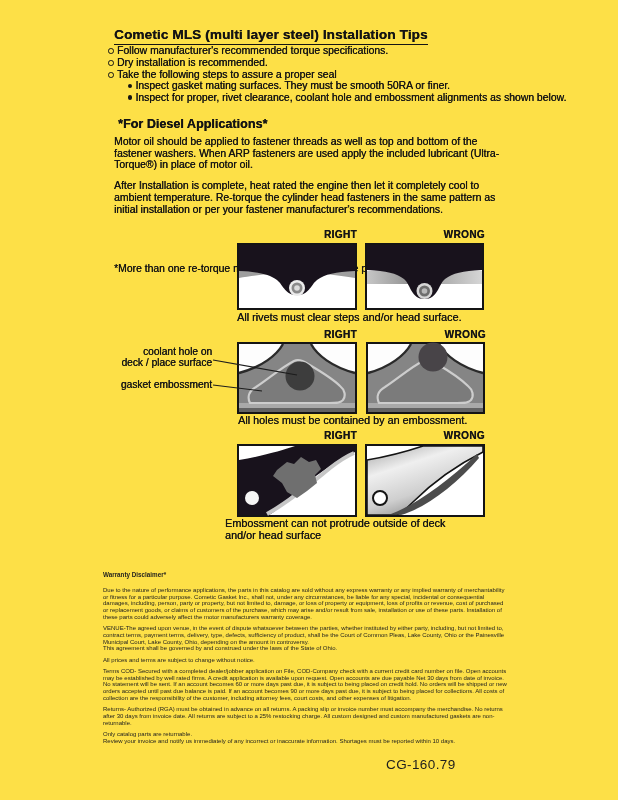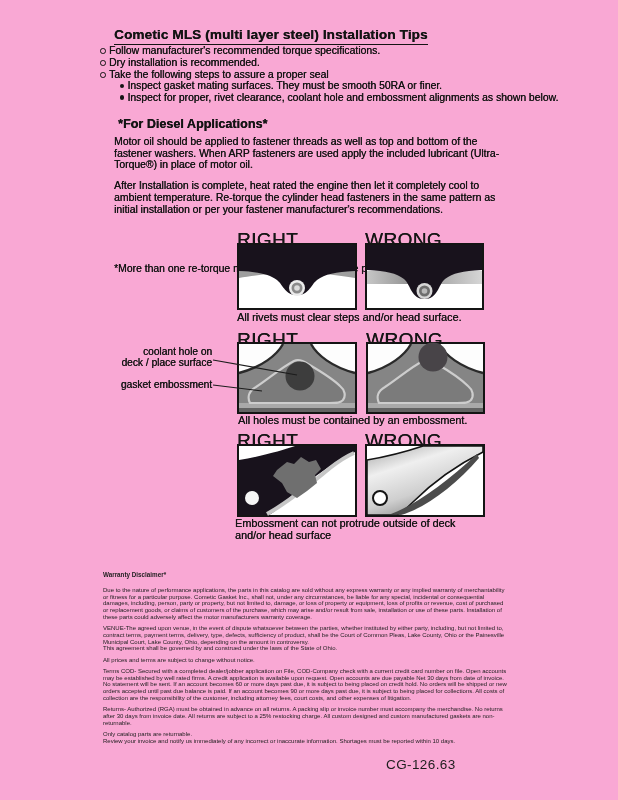--- a/index.html
+++ b/index.html
@@ -1,39 +1,39 @@
 <!DOCTYPE html>
 <html><head>
 <meta charset="utf-8">
 <style>
   html,body{margin:0;padding:0;background:#ffffff;}
   .page{
-    position:relative;width:618px;height:800px;background:#f9a8d4;overflow:hidden;
+    position:relative;width:618px;height:800px;background:#fde047;overflow:hidden;
     font-family:"Liberation Sans","DejaVu Sans",sans-serif;color:#141414;
   }
   .thick{text-shadow:0.3px 0 0 currentColor;}
   
   .title{
     position:absolute;left:114px;top:27px;margin:0;
     font-size:13.6px;font-weight:bold;letter-spacing:0.1px;
     border-bottom:1.6px solid #141414;padding-bottom:2px;display:inline-block;
   }
   
-  .tips{position:absolute;left:100px;top:45px;margin:0;padding:0;list-style:none;width:470px;}
+  .tips{position:absolute;left:108px;top:45px;margin:0;padding:0;list-style:none;width:470px;}
   .tips li{display:flex;align-items:flex-start;font-size:10.4px;line-height:11.8px;}
   .tips li.lvl2{margin-left:20px;}
   .b-ring{flex:0 0 auto;width:3.6px;height:3.6px;border:1px solid #141414;border-radius:50%;margin:3.4px 3.4px 0 0;}
   .b-dot{flex:0 0 auto;width:4.4px;height:4.4px;background:#141414;border-radius:50%;margin:3.2px 3px 0 0;}
   
   .diesel{position:absolute;left:114px;top:118px;width:402px;}
   .diesel h2{margin:0 0 5px 4px;font-size:12.6px;line-height:13px;font-weight:bold;}
   .diesel p{margin:0 0 9px 0;font-size:10.4px;line-height:11.7px;}
   .diesel p.note{margin-bottom:0;margin-top:48px;}
   
-  .d-label{position:absolute;width:120px;text-align:left;font-size:19px;letter-spacing:0.4px;color:#161616;}
+  .d-label{position:absolute;width:120px;text-align:right;font-size:10px;letter-spacing:0.4px;color:#161616;font-weight:bold;}
   .d-fig{position:absolute;}
   .d-fig svg{display:block;}
   .d-cap{position:absolute;font-size:10.8px;line-height:11.5px;color:#161616;}
   .side-label{position:absolute;left:108px;width:104px;text-align:right;font-size:10.2px;line-height:11.4px;color:#161616;}
   .leader-overlay{position:absolute;left:0;top:0;width:618px;height:800px;pointer-events:none;z-index:5;}
   
   .disclaimer{position:absolute;left:103px;top:572px;width:406px;font-size:6px;line-height:6.75px;color:#1e1e1e;}
   .disclaimer h3{margin:0 0 8px 0;font-size:6.3px;font-weight:bold;}
   .disclaimer p{margin:0 0 4.5px 0;}
   .disclaimer p.tight{margin-bottom:0;}
@@ -169,21 +169,21 @@
           <stop offset="0.7" stop-color="#cfcfcf"></stop>
           <stop offset="1" stop-color="#8a8a8a"></stop>
         </linearGradient>
       </defs>
       <rect x="1" y="1" width="118" height="71" fill="#ffffff" stroke="#141414" stroke-width="2"></rect>
       <path d="M2,16 C26,12 46,6 58,2 L118,2 L118,8 C92,21 66,40 48,58 C41,65 36,69 32,71 L2,71 Z" fill="url(#g3)" stroke="#141414" stroke-width="1.6"></path>
       <path d="M26,70 C52,60 82,38 112,10 L114,14 C90,42 60,64 36,71 Z" fill="#4c4c4c"></path>
       <circle cx="15" cy="54" r="7" fill="#ffffff" stroke="#141414" stroke-width="2"></circle>
     </svg>
   </div>
-  <div class="d-cap thick" style="left:235px;top:518px;width:230px;">
+  <div class="d-cap thick" style="left:225px;top:518px;width:230px;">
     <div>Embossment can not protrude outside of deck</div>
     <div>and/or head surface</div>
   </div>
 
   <svg class="leader-overlay">
     <line x1="213" y1="360" x2="297" y2="375" stroke="#1c1c1c" stroke-width="1.2"></line>
     <line x1="213" y1="385" x2="262" y2="391" stroke="#1c1c1c" stroke-width="1.2"></line>
   </svg>
 
   <section class="disclaimer">
@@ -191,15 +191,15 @@
     <p>Due to the nature of performance applications, the parts in this catalog are sold without any express warranty or any implied warranty of merchantability or fitness for a particular purpose.  Cometic Gasket Inc., shall not, under any circumstances, be liable for any special, incidental or consequential damages, including, person, party or property, but not limited to, damage, or loss of property or equipment, loss of profits or revenue, cost of purchased or replacement goods, or claims of customers of the purchase, which may arise and/or result from sale, installation or use of these parts.  Installation of these parts could adversely affect the motor manufacturers warranty coverage.</p>
     <p class="tight">VENUE-The agreed upon venue, in the event of dispute whatsoever between the parties, whether instituted by either party, including, but not limited to, contract terms, payment terms, delivery, type, defects, sufficiency of product, shall be the Court of Common Pleas, Lake County, Ohio or the Painesville Municipal Court, Lake County, Ohio, depending on the amount in controversy.</p>
     <p>This agreement shall be governed by and construed under the laws of the State of Ohio.</p>
     <p>All prices and terms are subject to change without notice.</p>
     <p>Terms COD- Secured with a completed dealer/jobber application on File, COD-Company check with a current credit card number on file.  Open accounts may be established by well rated firms.  A credit application is available upon request.  Open accounts are due payable Net 30 days from date of invoice.  No statement will be sent.  If an account becomes 60 or more days past due, it is subject to being placed on credit hold.  No orders will be shipped or new orders accepted until past due balance is paid.  If an account becomes 90 or more days past due, it is subject to being placed for collections.  All costs of collection are the responsibility of the customer, including attorney fees, court costs, and other expenses of litigation.</p>
     <p>Returns- Authorized (RGA) must be obtained in advance on all returns.  A packing slip or invoice number must accompany the merchandise.  No returns after 30 days from invoice date.  All returns are subject to a 25% restocking charge.  All custom designed and custom manufactured gaskets are non-returnable.</p>
     <p class="tight">Only catalog parts are returnable.</p>
     <p>Review your invoice and notify us immediately of any incorrect or inaccurate information.  Shortages must be reported within 10 days.</p>
   </section>
 
-  <div class="footer-code">CG-126.63</div>
+  <div class="footer-code">CG-160.79</div>
 
 </div>
 
 </body></html>

